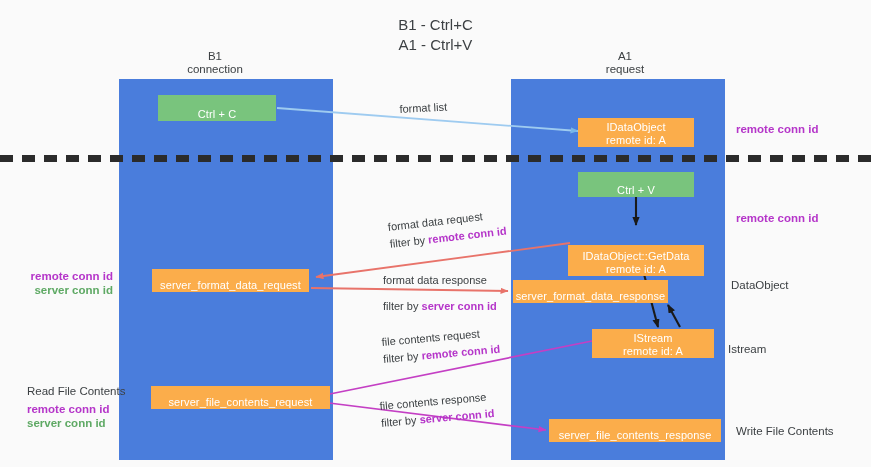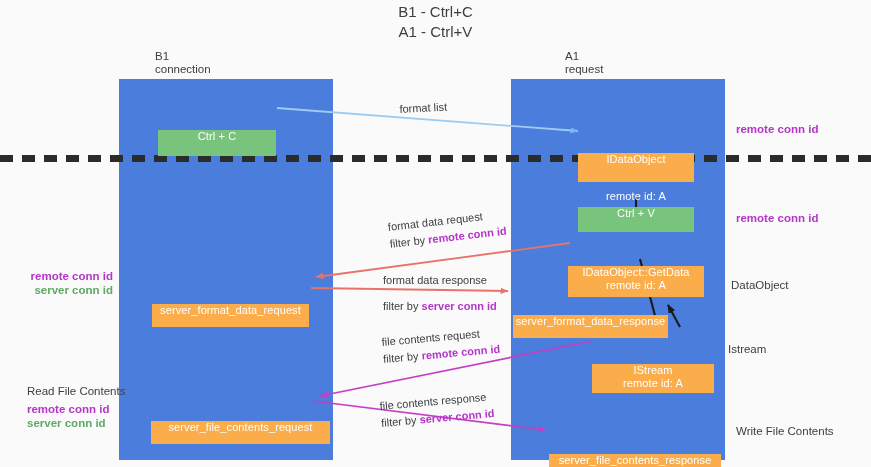--- a/index.html
+++ b/index.html
@@ -14,53 +14,53 @@
     position: relative;
     width: 871px;
     height: 467px;
     background: #fafafa;
     overflow: hidden;
   }
   .abs { position: absolute; }
 
   
   .title {
-    left: 0; top: 2px;
+    left: 0; top: 15px;
     width: 871px;
     text-align: center;
     font-size: 15px;
     color: #3c4043;
     line-height: 20px;
   }
 
   
   .col-head {
     font-size: 11.5px;
     color: #3c4043;
+    text-align: center;
     line-height: 13px;
   }
 
   
   .lane {
     background: #4a7ddc;
   }
 
   
   .node {
     box-sizing: border-box;
     display: flex;
     flex-direction: column;
     align-items: center;
-    justify-content: flex-start;
+    justify-content: flex-end;
     text-align: center;
     color: #ffffff;
     font-size: 11px;
     line-height: 13px;
     letter-spacing: 0.1px;
-    margin-top: 35px;
   }
   .node.green { background: #79c47d; }
   .node.orange { background: #fbad4b; }
 
   
   .side-label {
     font-size: 11.5px;
     color: #3c4043;
     line-height: 14px;
     white-space: nowrap;
@@ -160,30 +160,30 @@
 
     <line x1="313" y1="401" x2="546" y2="430" stroke="#c43fc4" stroke-width="1.7" marker-end="url(#ah-magenta)"></line>
   </svg>
 
   <div class="abs dashed-sep"></div>
 
   <div class="abs node green" style="left:158px; top:95px; width:118px; height:26px;">
     <span>Ctrl + C</span>
   </div>
 
-  <div class="abs node orange" style="left:578px; top:118px; width:116px; height:29px;gap:24px;">
+  <div class="abs node orange" style="left:578px; top:118px; width:116px; height:29px;">
     <span>IDataObject</span>
     <span>remote id: A</span>
   </div>
 
   <div class="abs node green" style="left:578px; top:172px; width:116px; height:25px;">
     <span>Ctrl + V</span>
   </div>
 
-  <div class="abs node orange" style="left:568px; top:231px; width:136px; height:31px;">
+  <div class="abs node orange" style="left:568px; top:245px; width:136px; height:31px;">
     <span>IDataObject::GetData</span>
     <span>remote id: A</span>
   </div>
 
   <div class="abs node orange" style="left:152px; top:269px; width:157px; height:23px;">
     <span>server_format_data_request</span>
   </div>
 
   <div class="abs node orange" style="left:513px; top:280px; width:155px; height:23px;">
     <span>server_format_data_response</span>

